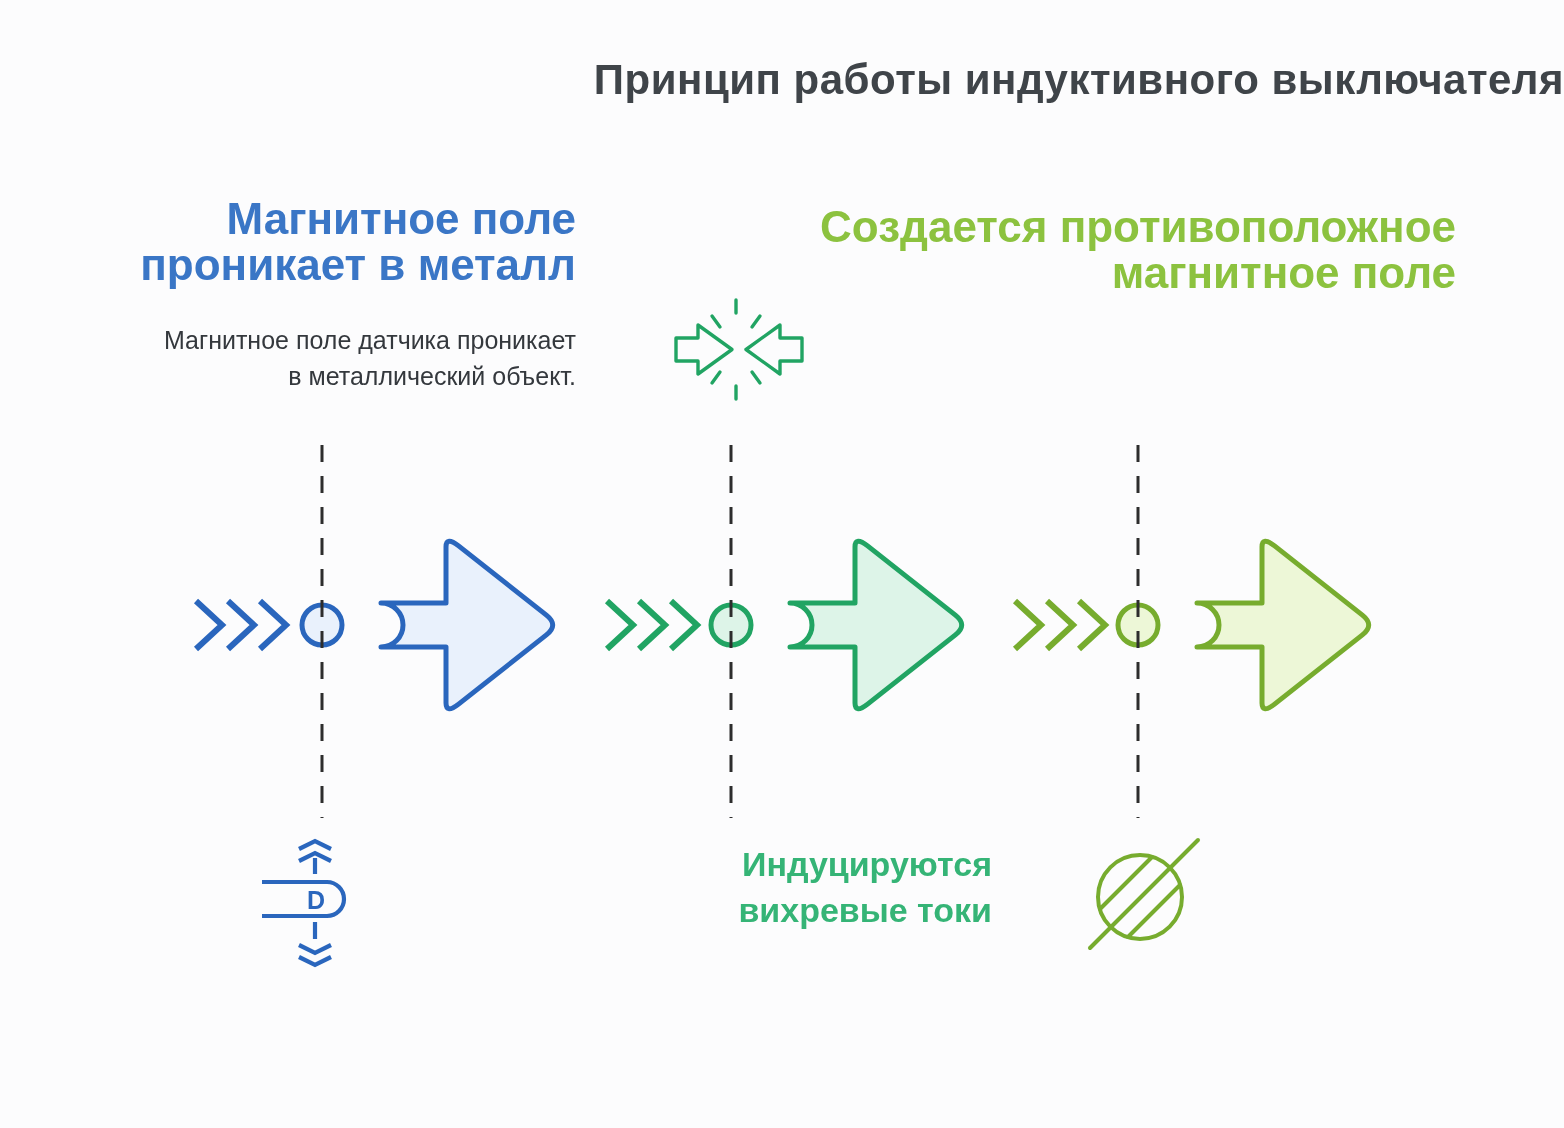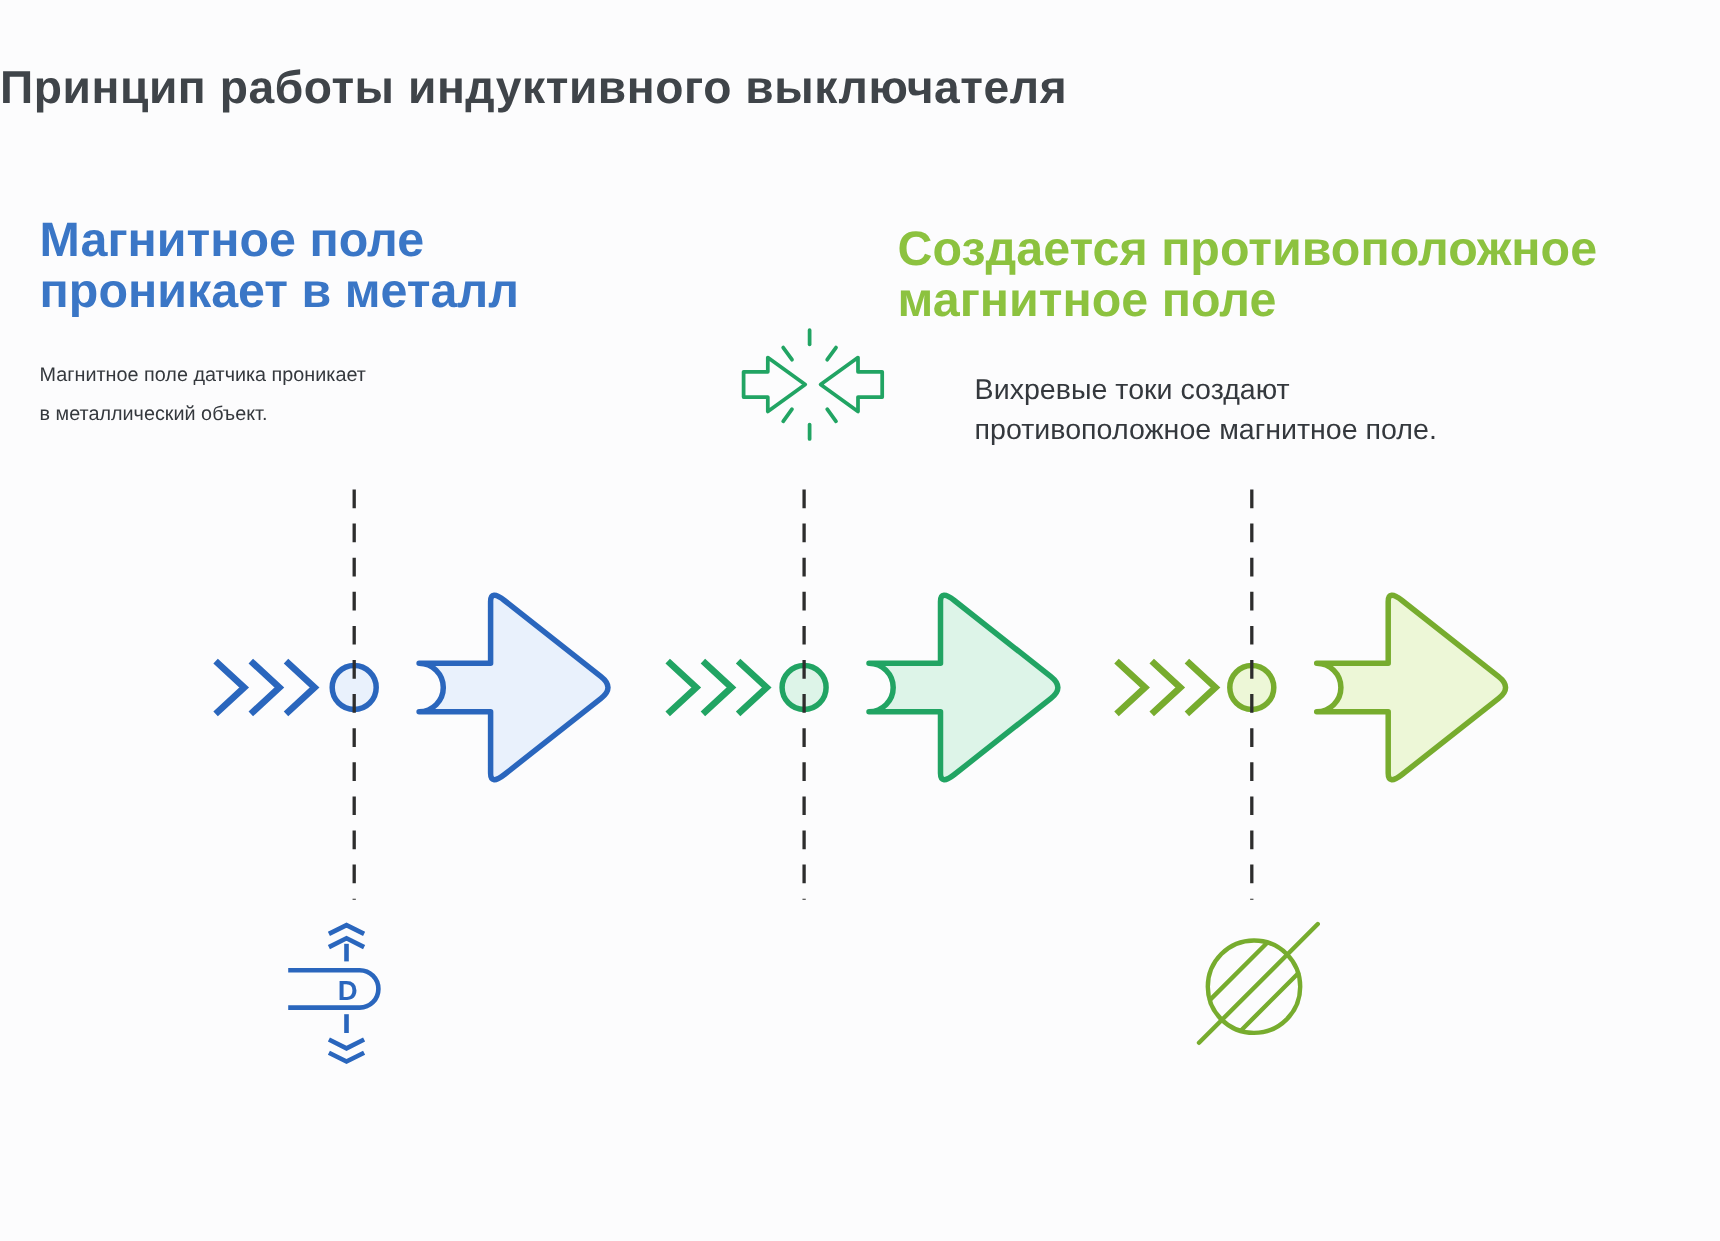--- a/index.html
+++ b/index.html
@@ -4,28 +4,28 @@
 <style>
   html,body{margin:0;padding:0;}
   body{
     width:1564px;height:1128px;
     background:#fcfcfd;
     font-family:"Liberation Sans", sans-serif;
     position:relative;
     overflow:hidden;
   }
   .stage{position:absolute;inset:0;width:1564px;height:1128px;}
-  .txt{position:absolute;text-align:left;white-space:pre-line;}
+  .txt{position:absolute;text-align:right;white-space:pre-line;}
   .title{
     left:0;top:56px;width:1564px;
     font-size:42px;font-weight:bold;letter-spacing:.5px;
     color:var(--title_text);
   }
   .heading{font-weight:bold;font-size:44px;line-height:46px;}
-  .body-text{font-size:18px;line-height:36px;color:var(--body_text);}
+  .body-text{font-size:25px;line-height:36px;color:var(--body_text);}
   .h-blue{left:36px;top:196px;width:540px;color:var(--blue_heading);}
   .b-blue{left:36px;top:322px;width:540px;}
   .h-lime{left:816px;top:204px;width:640px;color:var(--lime_heading);}
   .b-lime{left:886px;top:336px;width:510px;font-size:26px;}
   .h-green{left:452px;top:841px;width:540px;font-size:34px;color:var(--green_heading);}
   .b-green{left:452px;top:964px;width:540px;}
   svg{position:absolute;left:0;top:0;}
 </style>
 </head>
 <body>
@@ -101,16 +101,16 @@
 
   <div class="txt title">Принцип работы индуктивного выключателя</div>
 
   <div class="txt heading h-blue">Магнитное поле
 проникает в металл</div>
   <div class="txt body-text b-blue">Магнитное поле датчика проникает
 в металлический объект.</div>
 
   <div class="txt heading h-lime">Создается противоположное
 магнитное поле</div>
-  <div class="txt body-text b-lime">Вихревые токи создают
-противоположное магнитное поле.</div>
 
+  <div class="txt heading h-green">Индуцируются
+вихревые токи</div>
 </div>
 
 </body></html>

